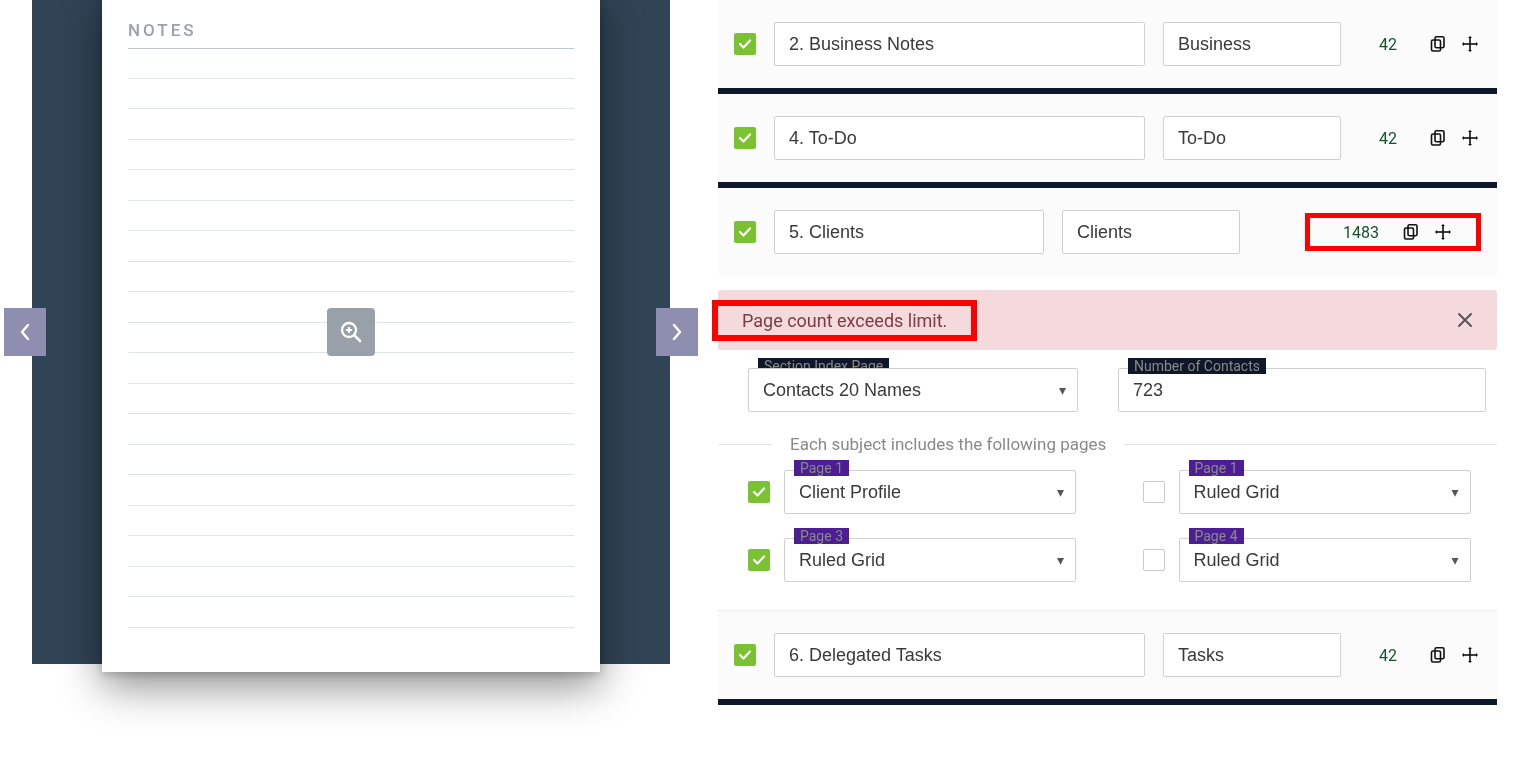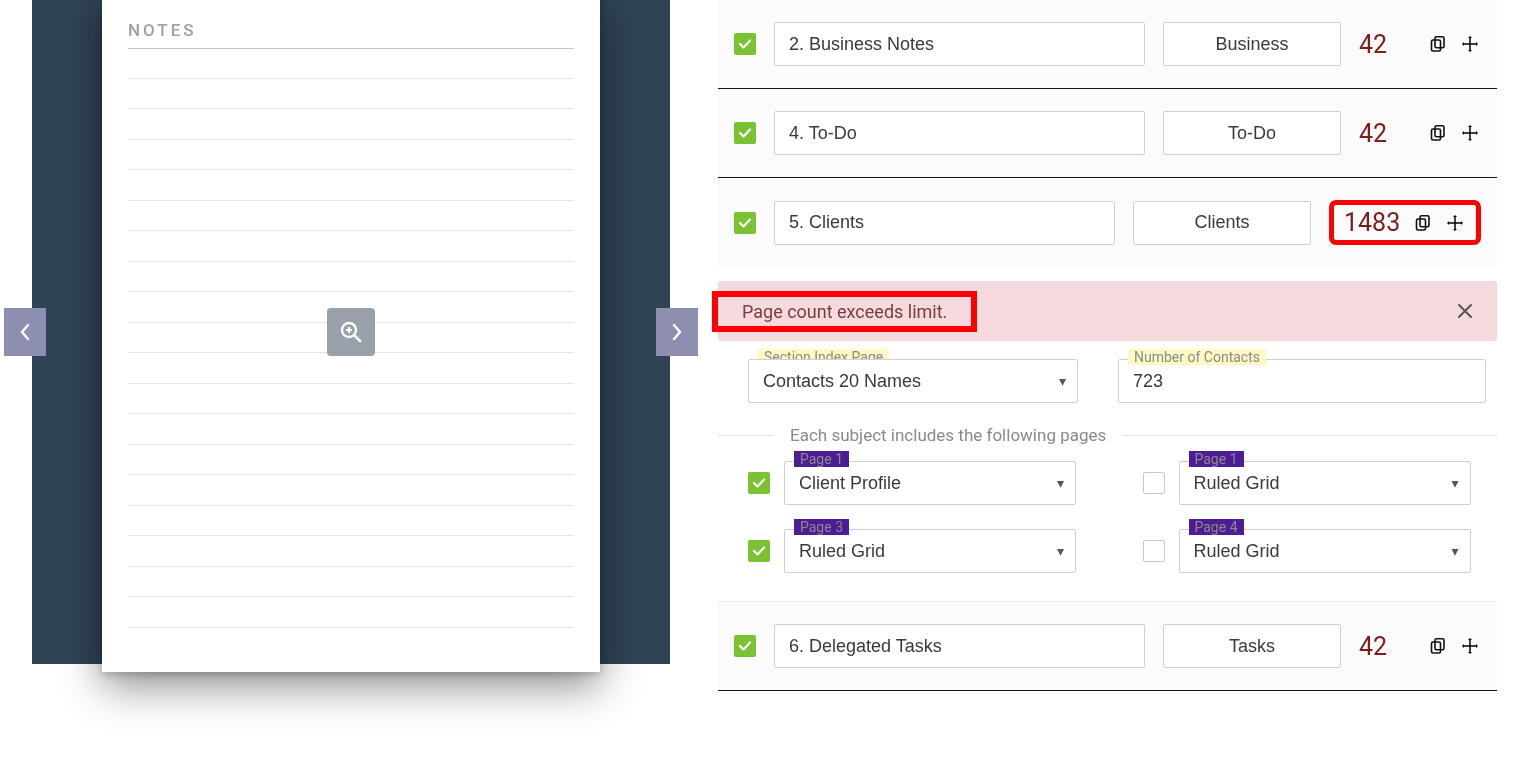--- a/index.html
+++ b/index.html
@@ -74,21 +74,21 @@
 .right-panel {
   flex: 1;
   padding: 0 22px 0 28px;
   font-size: 18px;
 }
 .section-row {
   display: flex;
   align-items: center;
   gap: 18px;
   padding: 22px 16px;
-  border-bottom: 1px solid #0f172a;
+  border-bottom: 6px solid #0f172a;
   background: #fbfbfb;
 }
 .section-row.expanded-header {
   border-bottom: none;
 }
 .check {
   width: 22px; height: 22px;
   background: #7ac232;
   color: #fff;
   display: flex; align-items: center; justify-content: center;
@@ -104,42 +104,43 @@
 .txt-input {
   height: 44px;
   border: 1px solid #d0d0d0;
   border-radius: 2px;
   padding: 0 14px;
   font-size: 18px;
   color: #3a3a3a;
   background: #fff;
 }
 .name-input { flex: 1 1 340px; min-width: 0; }
-.label-input { width: 178px; flex: 0 0 178px; text-align: center; }
+.label-input { width: 178px; flex: 0 0 178px; }
 .count {
   width: 58px;
-  text-align: left;
-  color: #7f1d1d;
-  font-size: 25px;
+  text-align: center;
+  color: #14532d;
+  font-size: 16px;
 }
 .count-cell {
   display:flex;
   align-items:center;
   gap:10px;
 }
 .icon-btn {
   width: 22px; height: 22px;
   display: inline-flex; align-items: center; justify-content: center;
   color: #1e1e1e;
   cursor: pointer;
 }
 .hl-red {
   border: 5px solid #ff0000;
-  border-radius: 7px;
-  padding: 3px 10px;
+  border-radius: 0;
+  padding: 3px 22px;
+  margin-left: 47px;
 }
 .alert {
   background: #f4dadd;
   color: #7a3c3f;
   padding: 22px 24px;
   margin: 14px 0 18px;
   display: flex;
   align-items: center;
   justify-content: space-between;
   border-radius: 3px;
@@ -159,21 +160,21 @@
   display: flex;
   gap: 40px;
   margin: 8px 0 22px 30px;
 }
 .fieldset {
   position: relative;
 }
 .legend {
   position: absolute;
   top: -10px; left: 10px;
-  background: #fef9c3;
+  background: #0f172a;
   color: #8a8a8a;
   font-size: 14px;
   padding: 0 6px;
 }
 .select, .num-input {
   height: 44px;
   border: 1px solid #d0d0d0;
   border-radius: 2px;
   padding: 2px 14px;
   font-size: 18px;

